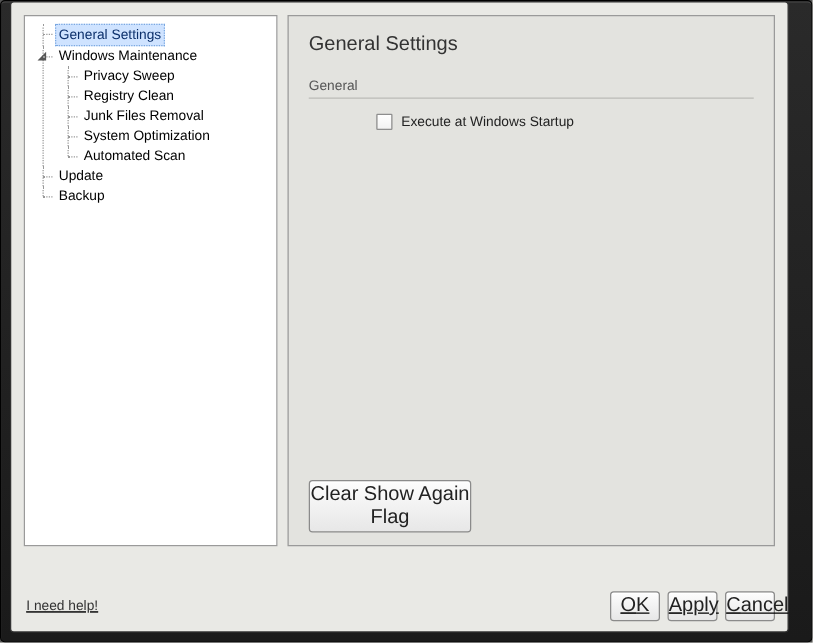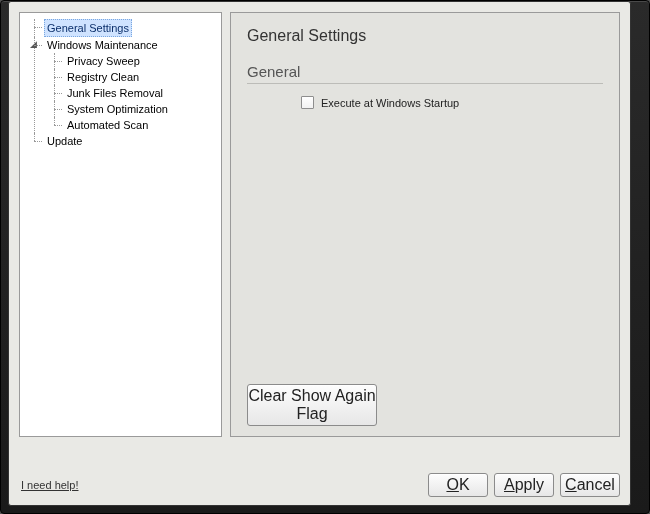--- a/index.html
+++ b/index.html
@@ -115,21 +115,21 @@
     display: flex;
     flex-direction: column;
   }
   .content-pane h1 {
     margin: 0 0 18px 0;
     font-size: 16px;
     font-weight: normal;
     color: #333;
   }
   .section-label {
-    font-size: 15px;
+    font-size: 11px;
     color: #555;
     border-bottom: 1px solid #bcbcb8;
     padding-bottom: 3px;
     margin-bottom: 12px;
   }
   .checkbox-row {
     display: flex;
     align-items: center;
     gap: 7px;
     margin-left: 14px;
@@ -155,30 +155,31 @@
     padding: 2px 0;
     cursor: pointer;
     box-shadow: inset 0 1px 0 #fff;
   }
   .btn.wide { width: 130px; }
   .bottom-bar {
     display: flex;
     align-items: center;
     padding-top: 8px;
     gap: 6px;
+    text-decoration: underline;
   }
   .help-link {
     color: #333;
     text-decoration: underline;
     cursor: pointer;
     margin-left: 2px;
   }
   .bottom-spacer { flex: 1; }
   .btn.small { width: 90px; }
-  .btn.med { width: 60px; }
+  .btn.med { width: 40px; }
   .btn .ul { text-decoration: underline; }
 </style>
 </head>
 <body>
 
 <div class="window">
   <div class="client">
     <div class="panels">
       <div class="tree-pane">
         <div class="tree">
@@ -191,20 +192,21 @@
               <span class="node">Windows Maintenance</span>
               <ul class="children">
                 <li><span class="node">Privacy Sweep</span></li>
                 <li><span class="node">Registry Clean</span></li>
                 <li><span class="node">Junk Files Removal</span></li>
                 <li><span class="node">System Optimization</span></li>
                 <li><span class="node">Automated Scan</span></li>
               </ul>
             </li>
             <li><span class="node">Update</span></li>
+            <li><span class="node">Backup</span></li>
           </ul>
         </div>
       </div>
 
       <div class="content-pane">
         <h1>General Settings</h1>
         <div class="section-label">General</div>
         <div class="checkbox-row">
           <span class="checkbox"></span>
           <span>Execute at Windows Startup</span>

